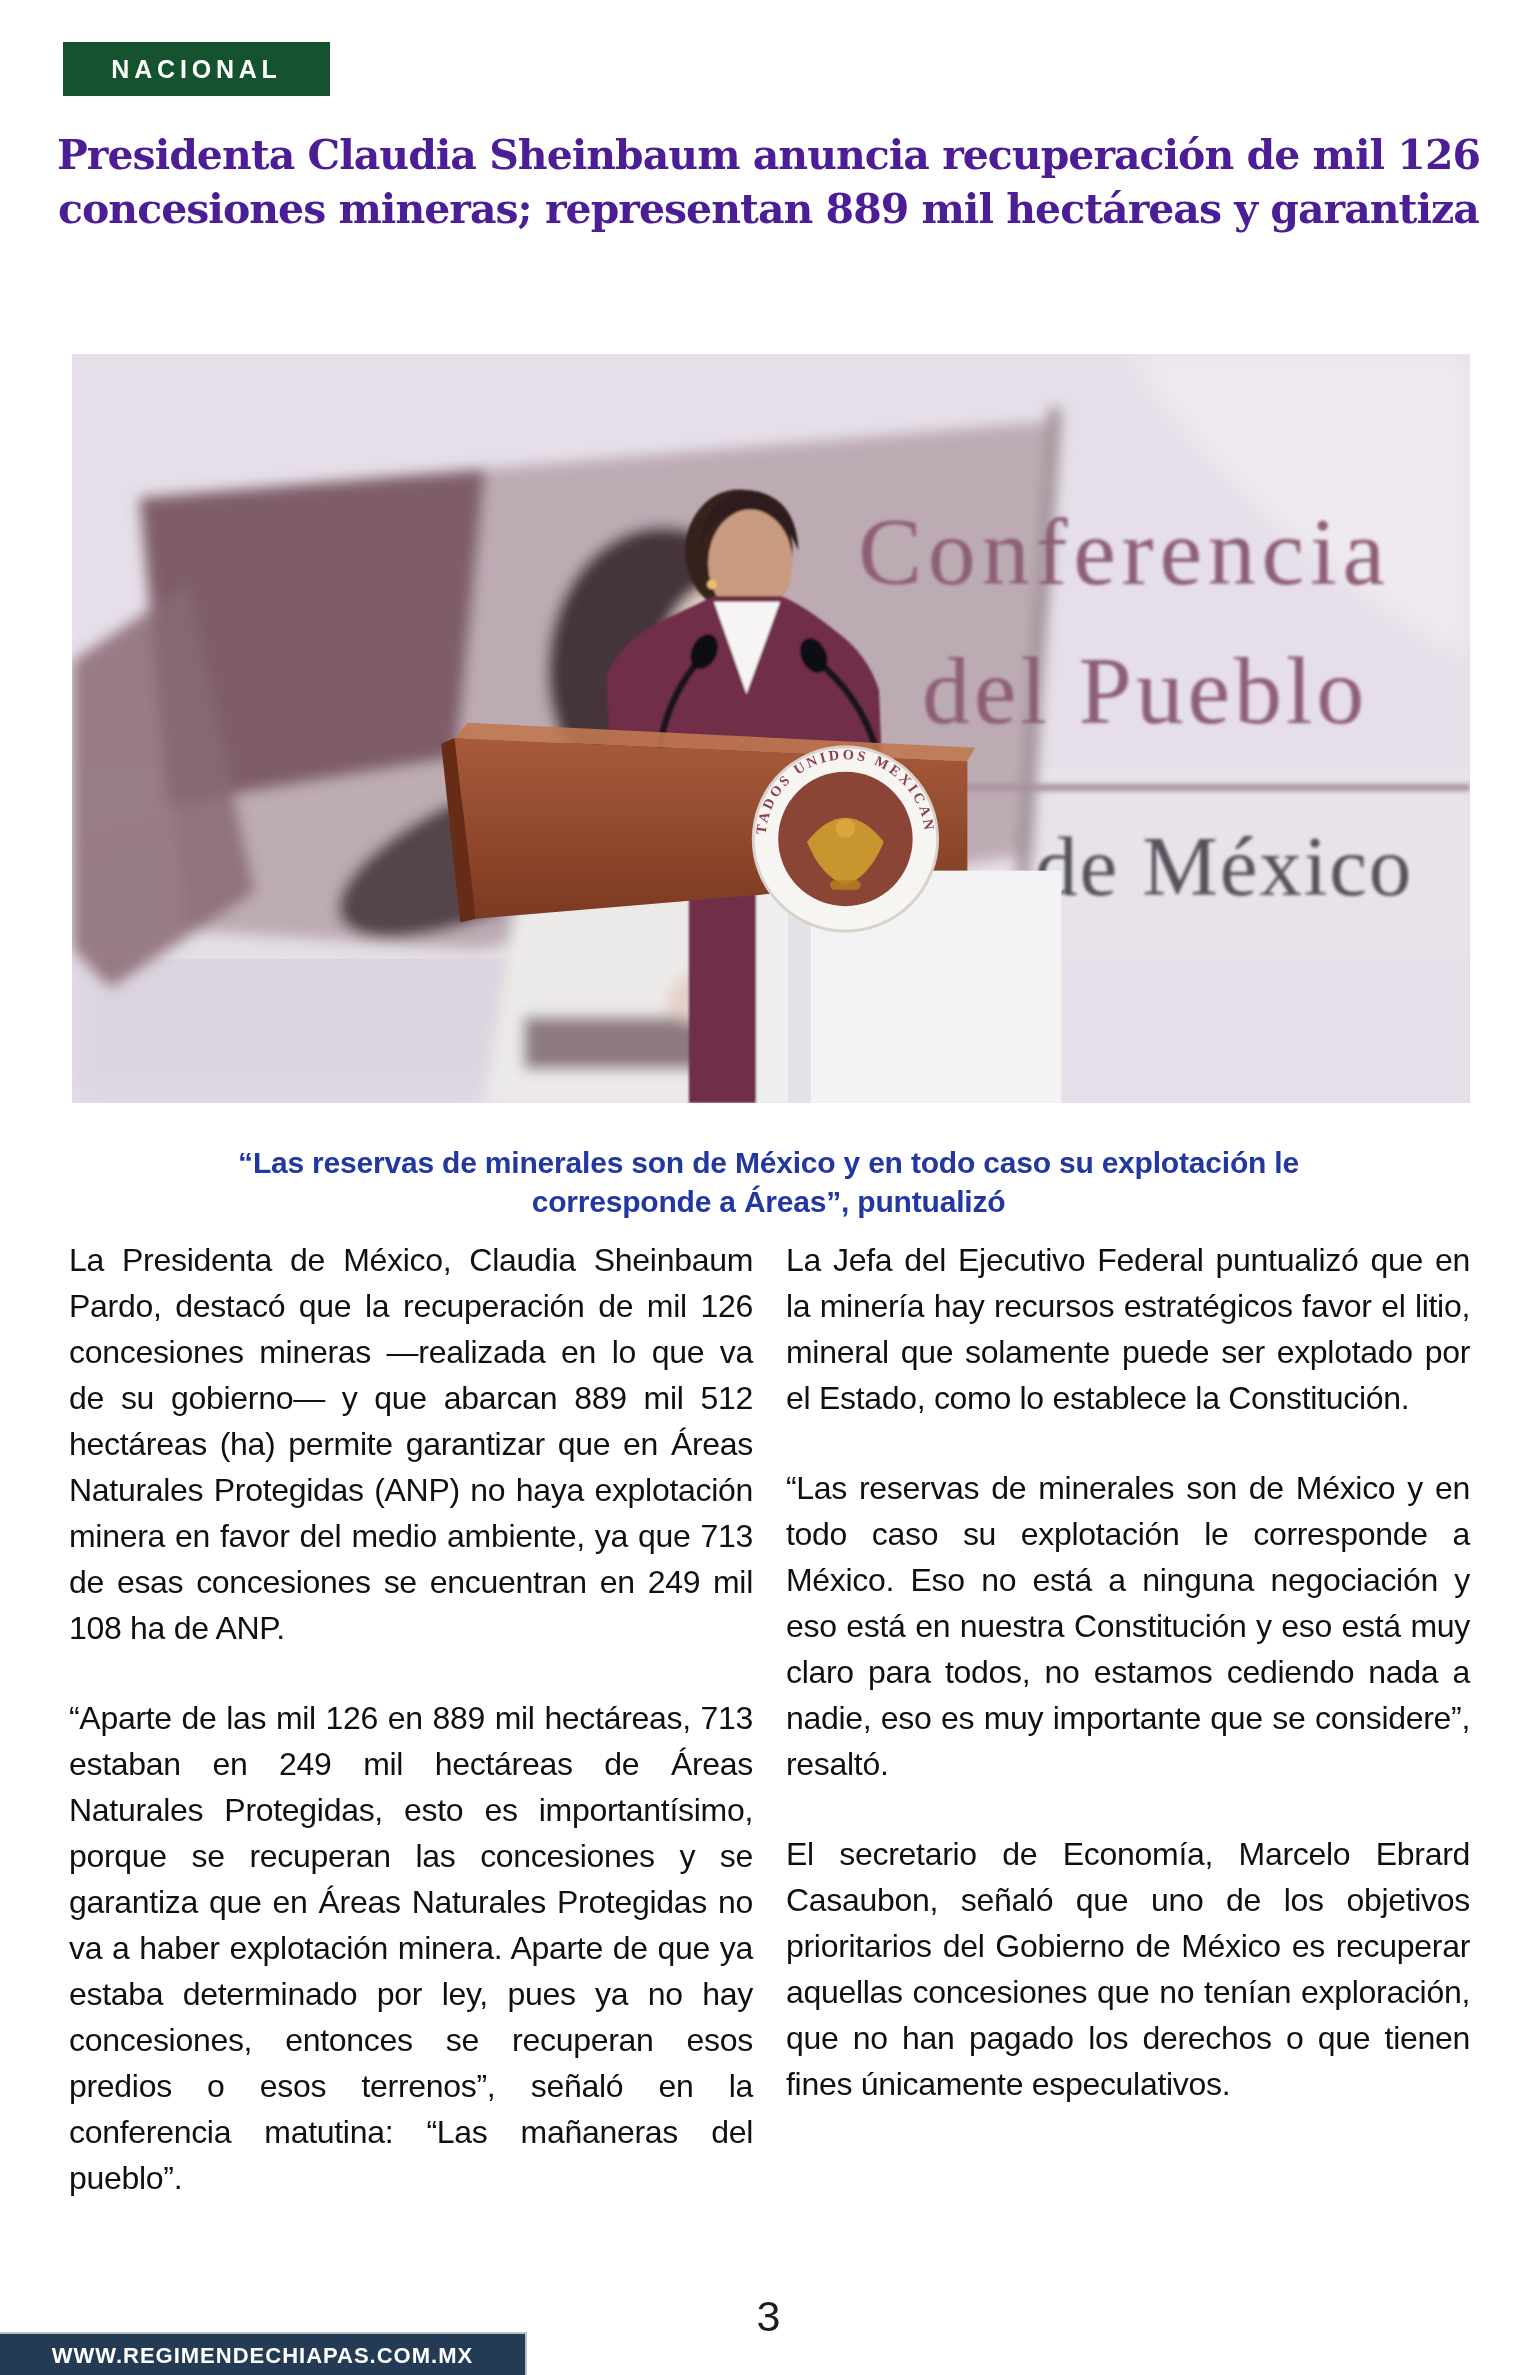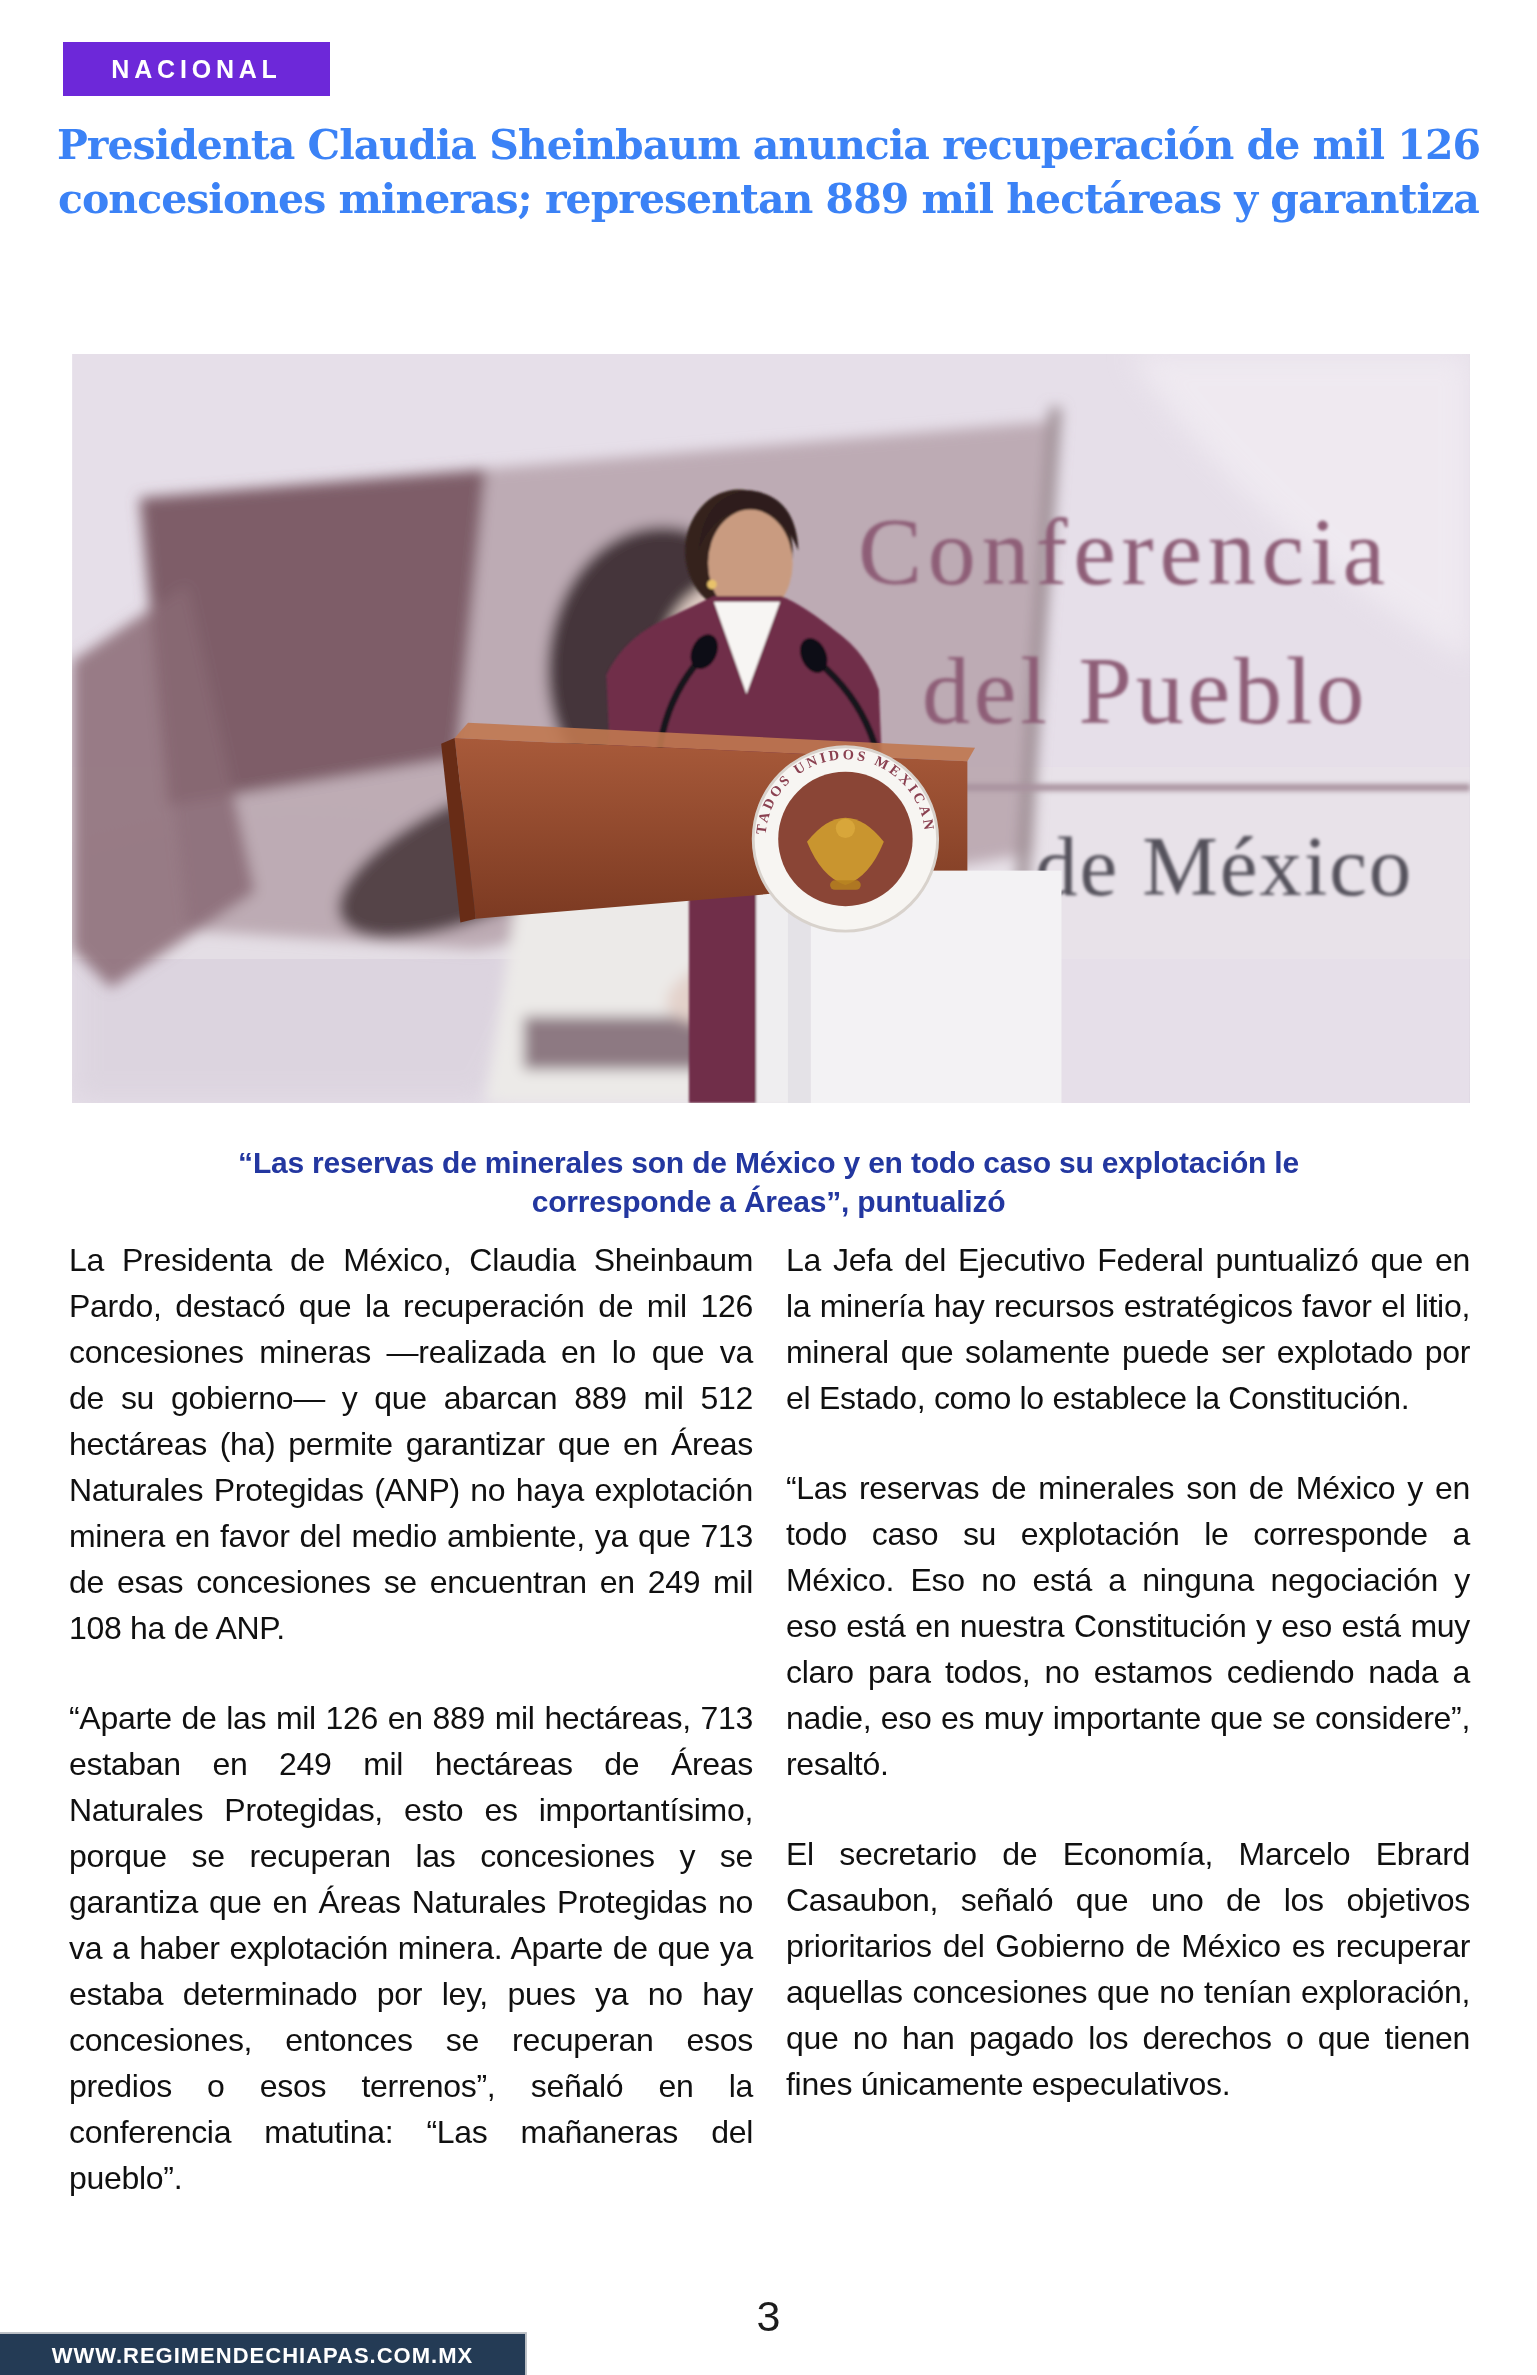--- a/index.html
+++ b/index.html
@@ -1,27 +1,27 @@
 <!DOCTYPE html>
 <html lang="es"><head>
 <meta charset="utf-8">
 <style>
   html,body{margin:0;padding:0;background:#ffffff;}
   .page{position:relative;width:1537px;height:2376px;background:#ffffff;overflow:hidden;
         font-family:"Liberation Sans",sans-serif;}
 
   
-  .badge{position:absolute;left:63px;top:42px;width:267px;height:54px;background:#6d28d9;
+  .badge{position:absolute;left:63px;top:42px;width:267px;height:54px;background:#14532d;
          display:flex;align-items:center;justify-content:center;}
   .badge span{color:#ffffff;font-weight:bold;font-size:25px;letter-spacing:4.8px;}
 
   
-  .headline{position:absolute;left:53px;top:118px;width:1431px;text-align:center;
+  .headline{position:absolute;left:53px;top:128px;width:1431px;text-align:center;
             font-family:"DejaVu Serif","Liberation Serif",serif;font-weight:bold;
-            color:#3b82f6;font-size:41px;line-height:54px;letter-spacing:-1px;}
+            color:#4c1d95;font-size:41px;line-height:54px;letter-spacing:-1px;}
 
   
   .photo{position:absolute;left:72px;top:354px;width:1398px;height:749px;overflow:hidden;
          background:linear-gradient(135deg,#efeaf1 0%,#e3dce6 55%,#d9d2dd 100%);}
   .photo svg{position:absolute;left:0;top:0;}
   .bd-text{position:absolute;font-family:"Liberation Serif","DejaVu Serif",serif;
            color:#8e5e77;filter:blur(1.5px);white-space:nowrap;z-index:2;}
   .bd1{left:786px;top:142px;font-size:96px;letter-spacing:5.8px;}
   .bd2{left:850px;top:281px;font-size:96px;letter-spacing:3.8px;}
   .bd-divider{position:absolute;left:850px;top:430px;width:548px;height:6.7px;background:#a8929e;

